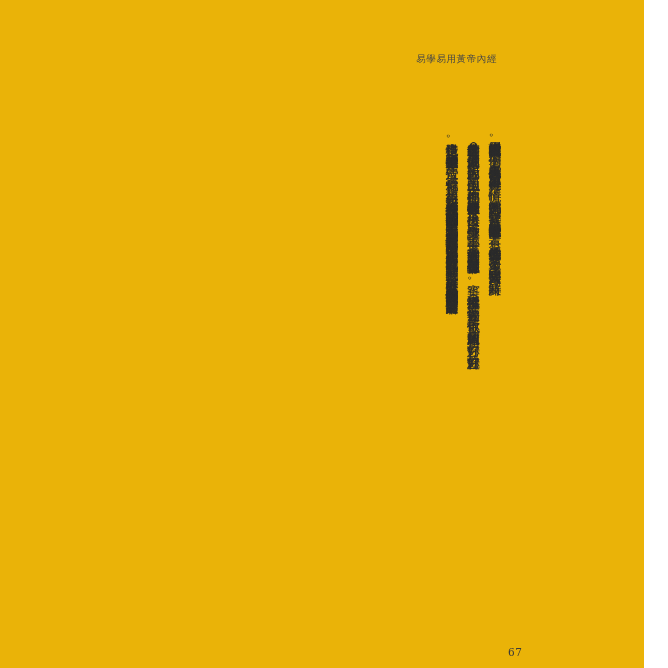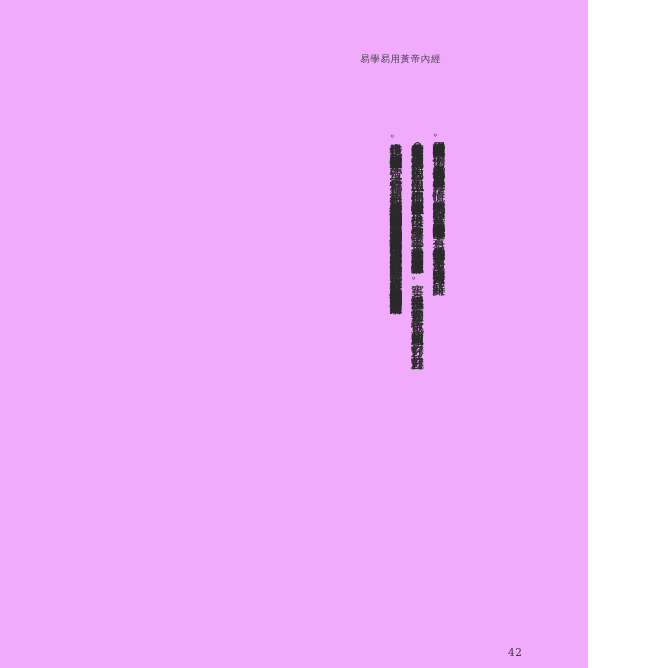--- a/index.html
+++ b/index.html
@@ -2,23 +2,23 @@
 <html><head>
 <meta charset="utf-8">
 <style>
   html, body {
     margin: 0;
     padding: 0;
     background: #ffffff;
   }
   .page {
     position: relative;
-    width: 588px;
+    width: 644px;
     height: 668px;
-    background: #f0abfc;
+    background: #eab308;
     overflow: hidden;
     font-family: "DejaVu Serif", "Liberation Serif", serif;
   }
   .running-header {
     position: absolute;
     top: 53px;
     right: 147px;
     font-size: 9.5px;
     letter-spacing: 0.6px;
     color: #474747;
@@ -59,15 +59,15 @@
 <div class="page">
 
   <div class="running-header">易學易用黃帝內經</div>
 
   <div class="body-text">
     <p>築賓穴在現實生活中的用處很廣泛。舉個例子，你今天出去碰見霧霾天氣，覺得胸口裡不舒服，嗆得慌，整個人都昏沉沉的，趕緊揉築賓穴，它能幫身體排出空氣中這些粉塵。還有，你待在一個裝修的房子裡，沒多久頭發暈了，回去趕緊揉築賓穴，及時排解。</p>
     <p>築賓的含義是什麼？就是一個偏愛你的人，跟你親近的人，跟玉兔似的，在那不停的搗，幫你砸碎身體裡那些毒素，然後排出去，讓你身體不受、少受毒害。築賓穴有一個美好的寓意：你身體裡住著一個保護神——築賓。你沒事就用手揉揉它，等於在偏愛它，它也敬重你，這就叫相敬如賓，你對它好，它就對你好。</p>
     <p>身體也是這樣。你重視身體裡的這些小精靈，這些穴位，它就偏愛你，就相得益彰。在身體裡總有一個保護神，有一個偏愛你的人在時時刻刻的幫助你，這就是上天賜予你的福氣。我們身體裡有三百六十五個護身符，如果你沒事多跟它們交流，就能理解穴位真實的含義。跟我們推開窗，可以看窗外的世界一樣，我們揉穴就等於打開了身體內部的一扇窗，來看身體內部的世界。</p>
   </div>
 
-  <div class="page-number">42</div>
+  <div class="page-number">67</div>
 
 </div>
 
 </body></html>

